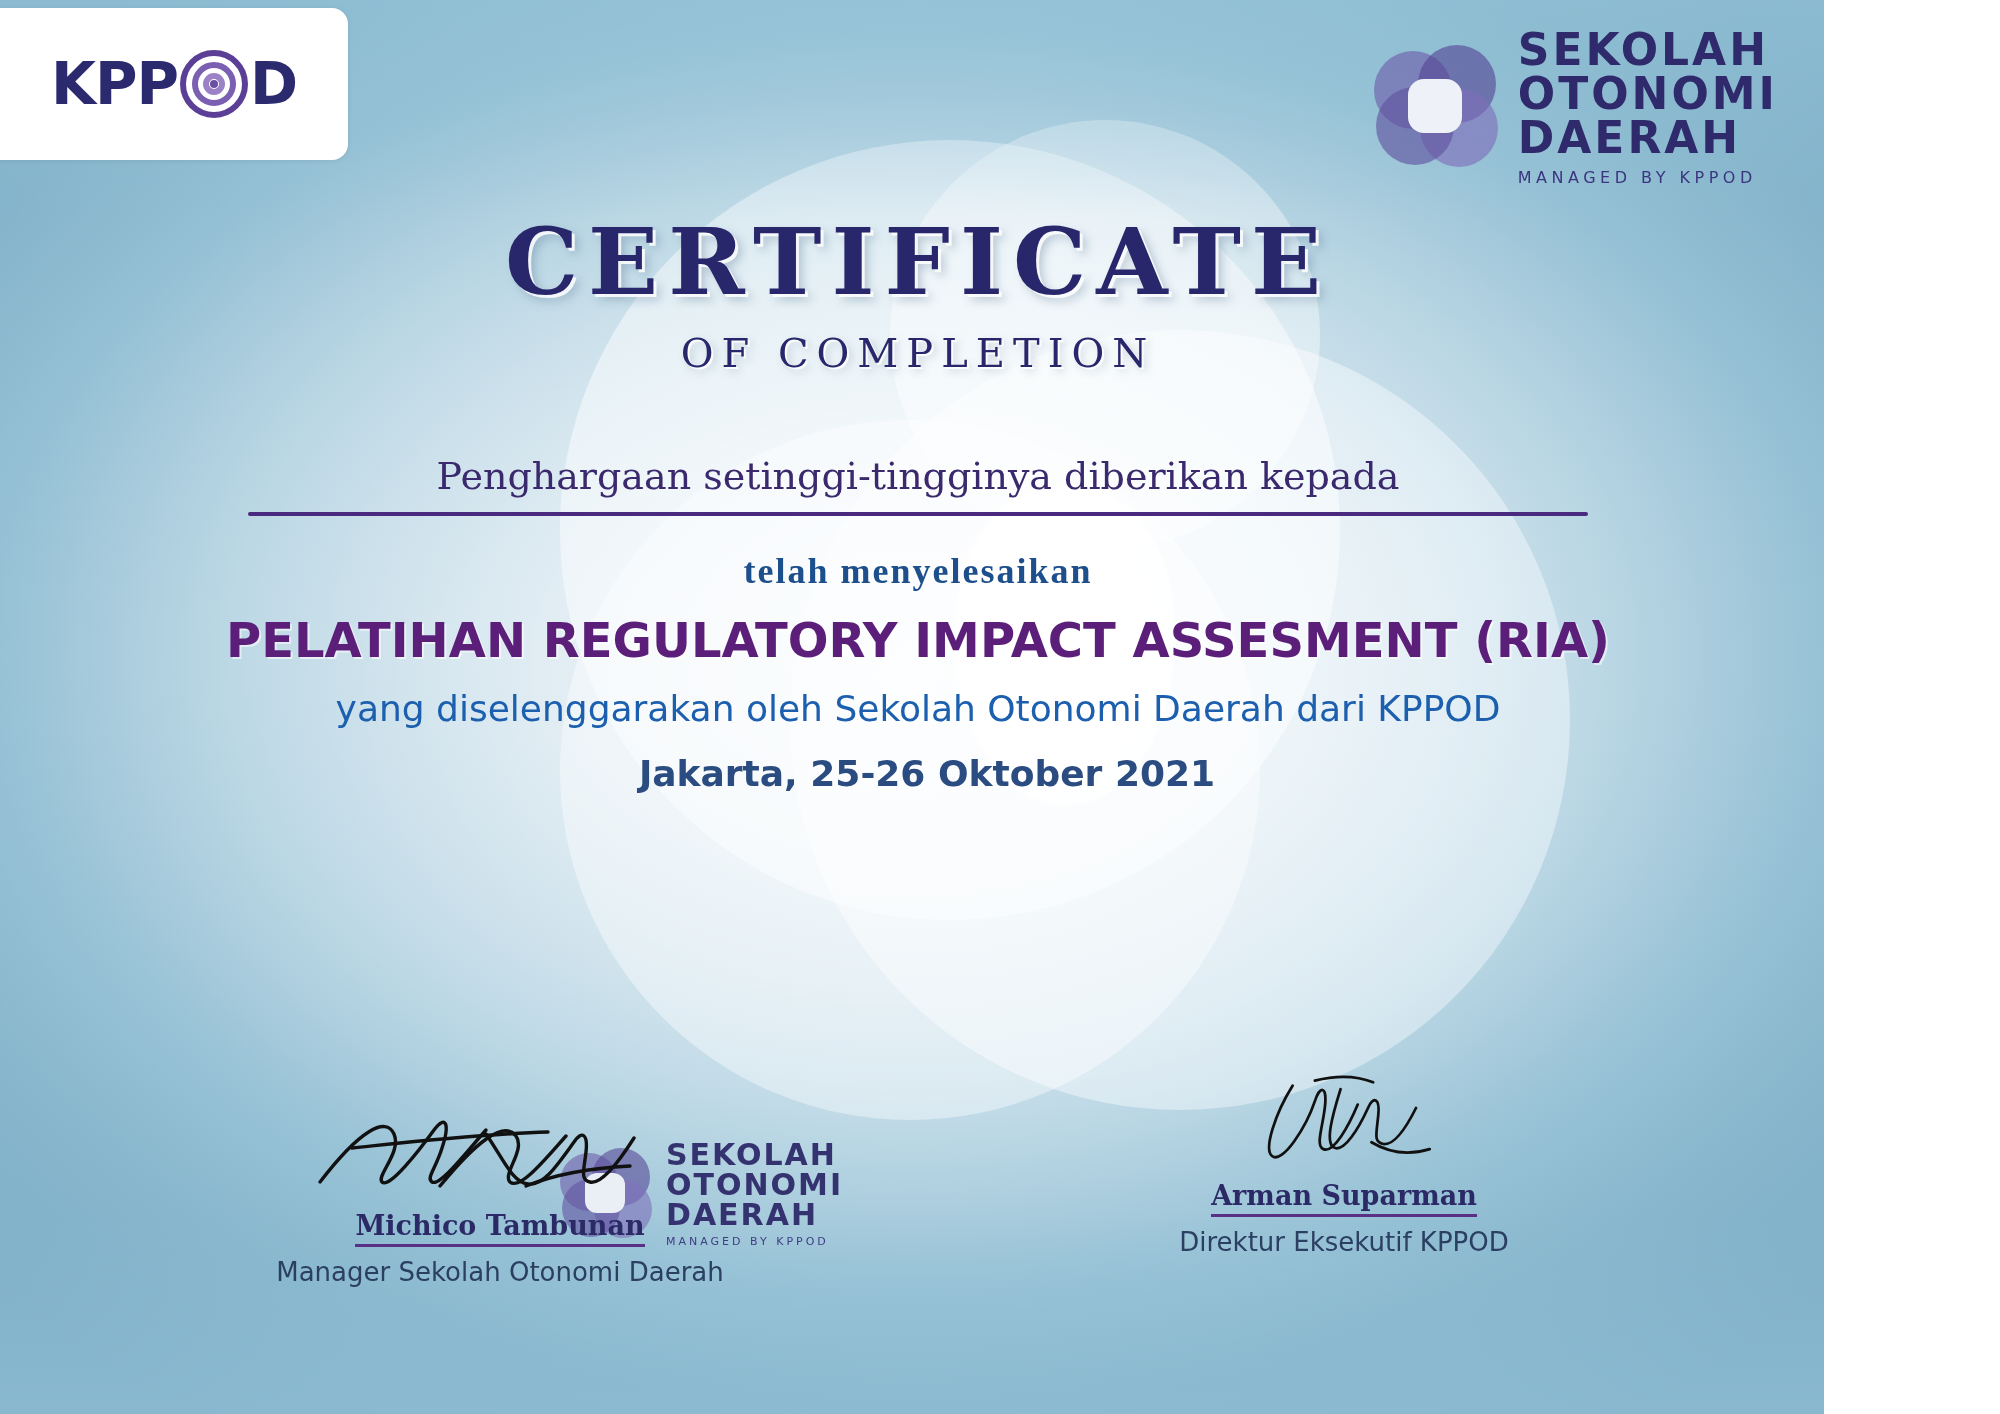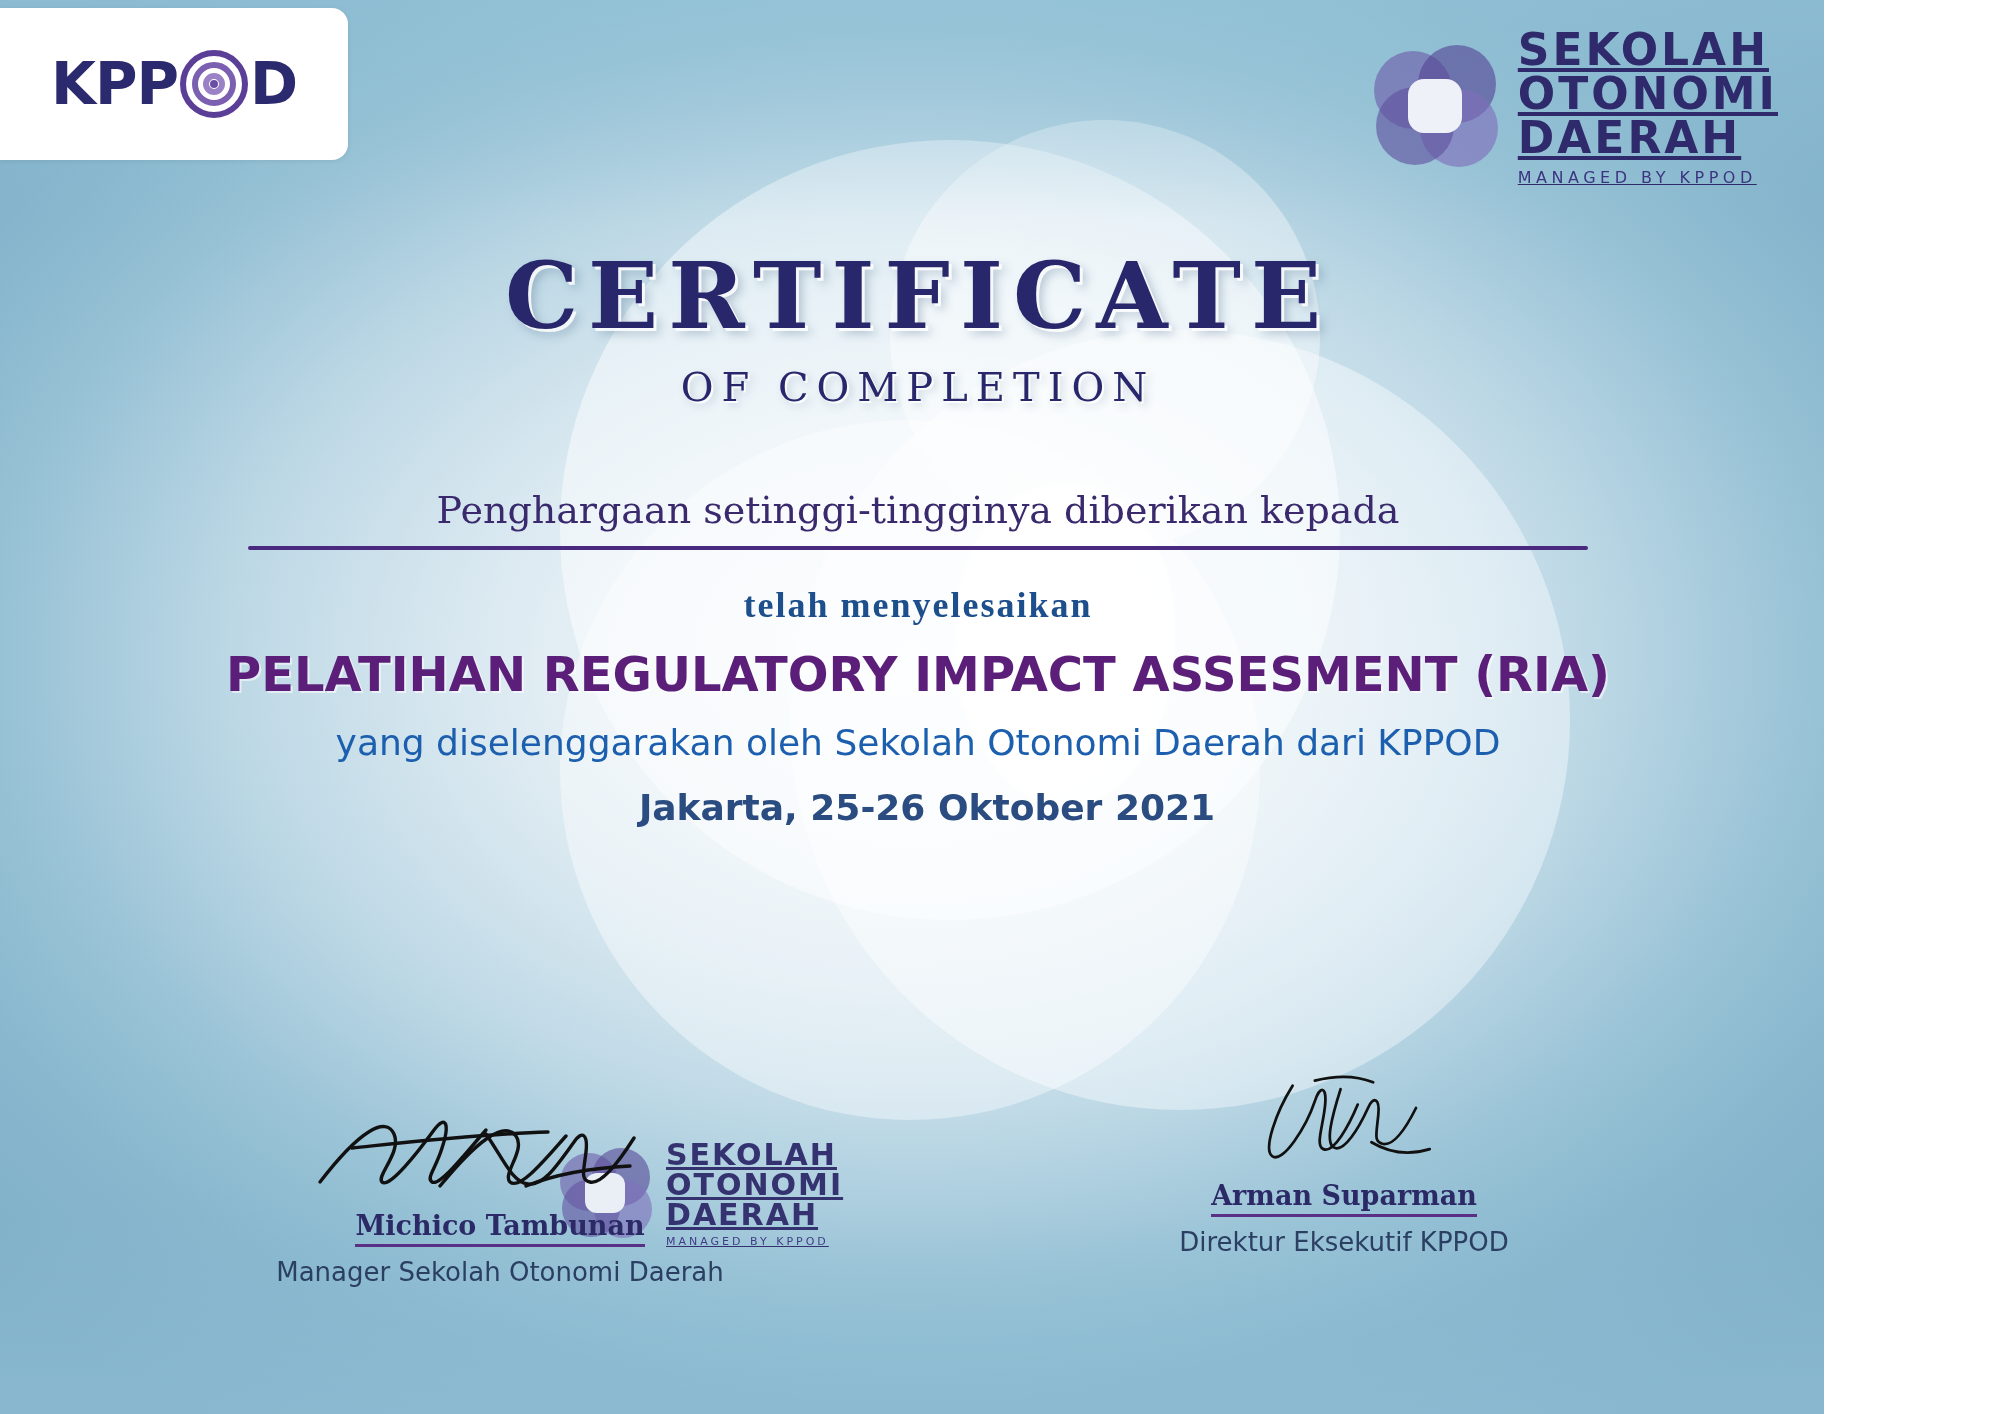--- a/index.html
+++ b/index.html
@@ -125,21 +125,20 @@
   .sod-mark .p4 { left: 2px;  top: 42px; background: rgba(96,80,158,0.62); }
   .sod-mark .core {
     position: absolute; left: 34px; top: 34px;
     width: 54px; height: 54px; border-radius: 16px;
     background: #eef1f7;
   }
   .sod-text {
     line-height: 1.0;
     color: #2f2a6b;
     font-family: "DejaVu Sans", sans-serif;
-    text-decoration: underline;
   }
   .sod-text .l {
     font-size: 44px;
     font-weight: bold;
     letter-spacing: 3px;
     display: block;
   }
   .sod-text .sub {
     display: block;
     margin-top: 10px;
@@ -147,21 +146,20 @@
     letter-spacing: 4.5px;
     color: #3b3580;
     font-weight: normal;
   }
 
   
   .content {
     position: absolute;
     left: 12px; right: 0; top: 0;
     text-align: center;
-    margin-top: 34px;
   }
   .title {
     margin-top: 208px;
     font-family: "DejaVu Serif", serif;
     font-weight: bold;
     font-size: 92px;
     letter-spacing: 10px;
     color: #28276b;
     text-shadow: 3px 3px 0 rgba(255,255,255,0.85), 6px 6px 10px rgba(80,110,140,0.35);
   }

